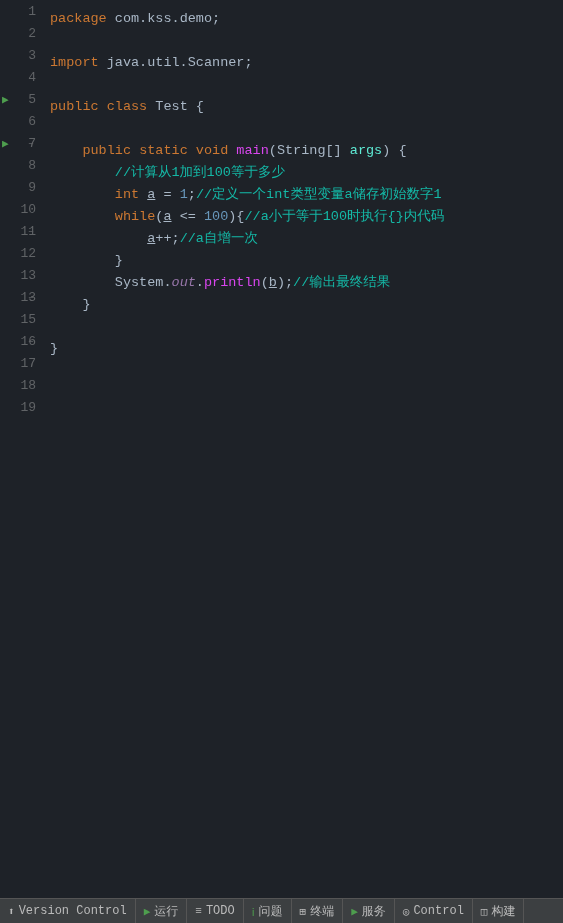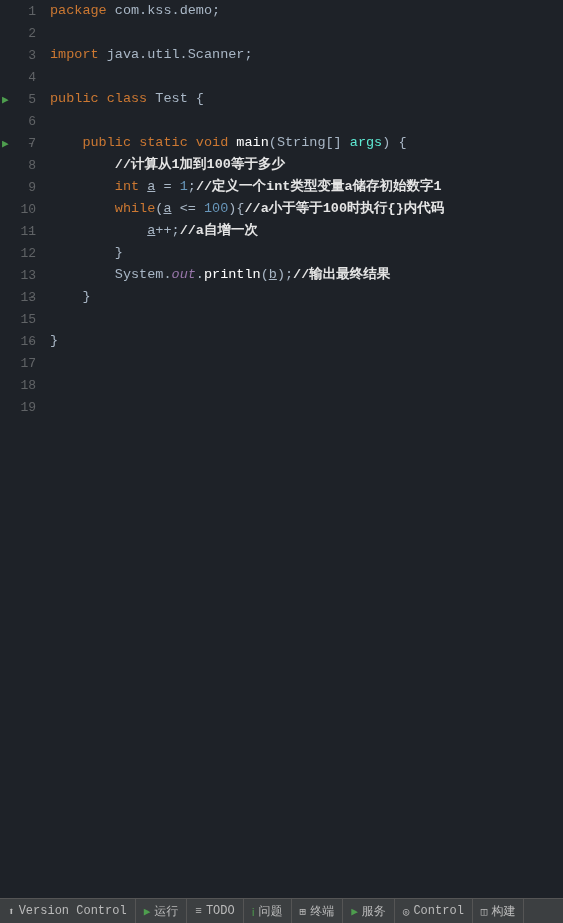--- a/index.html
+++ b/index.html
@@ -55,36 +55,36 @@
       position: absolute;
       left: 28px;
       color: #606366;
       font-size: 10px;
     }
 
     
     .code-area {
       flex: 1;
       padding-left: 8px;
-      padding-top: 0;
+      padding-top: 8px;
       overflow: hidden;
     }
 
     .code-line {
       height: 22px;
       line-height: 22px;
       font-size: 13.5px;
       white-space: pre;
       color: #a9b7c6;
     }
 
     
     .kw { color: #cc7832; }
-    .method { color: #ffffff; margin-top: 36px; }
-    .comment { color: #e5e5e5; font-weight: bold; }
+    .method { color: #d946ef; margin-top: 36px; }
+    .comment { color: #14b8a6; }
     .number { color: #6897bb; }
     .param { color: #5eead4; }
     .var-underline { text-decoration: underline; color: #a9b7c6; }
     .punct { color: #a9b7c6; }
     .out-style { color: #9876aa; font-style: italic; margin-top: 44px; }
 
     
     .status-bar {
       position: absolute;
       bottom: 0;

